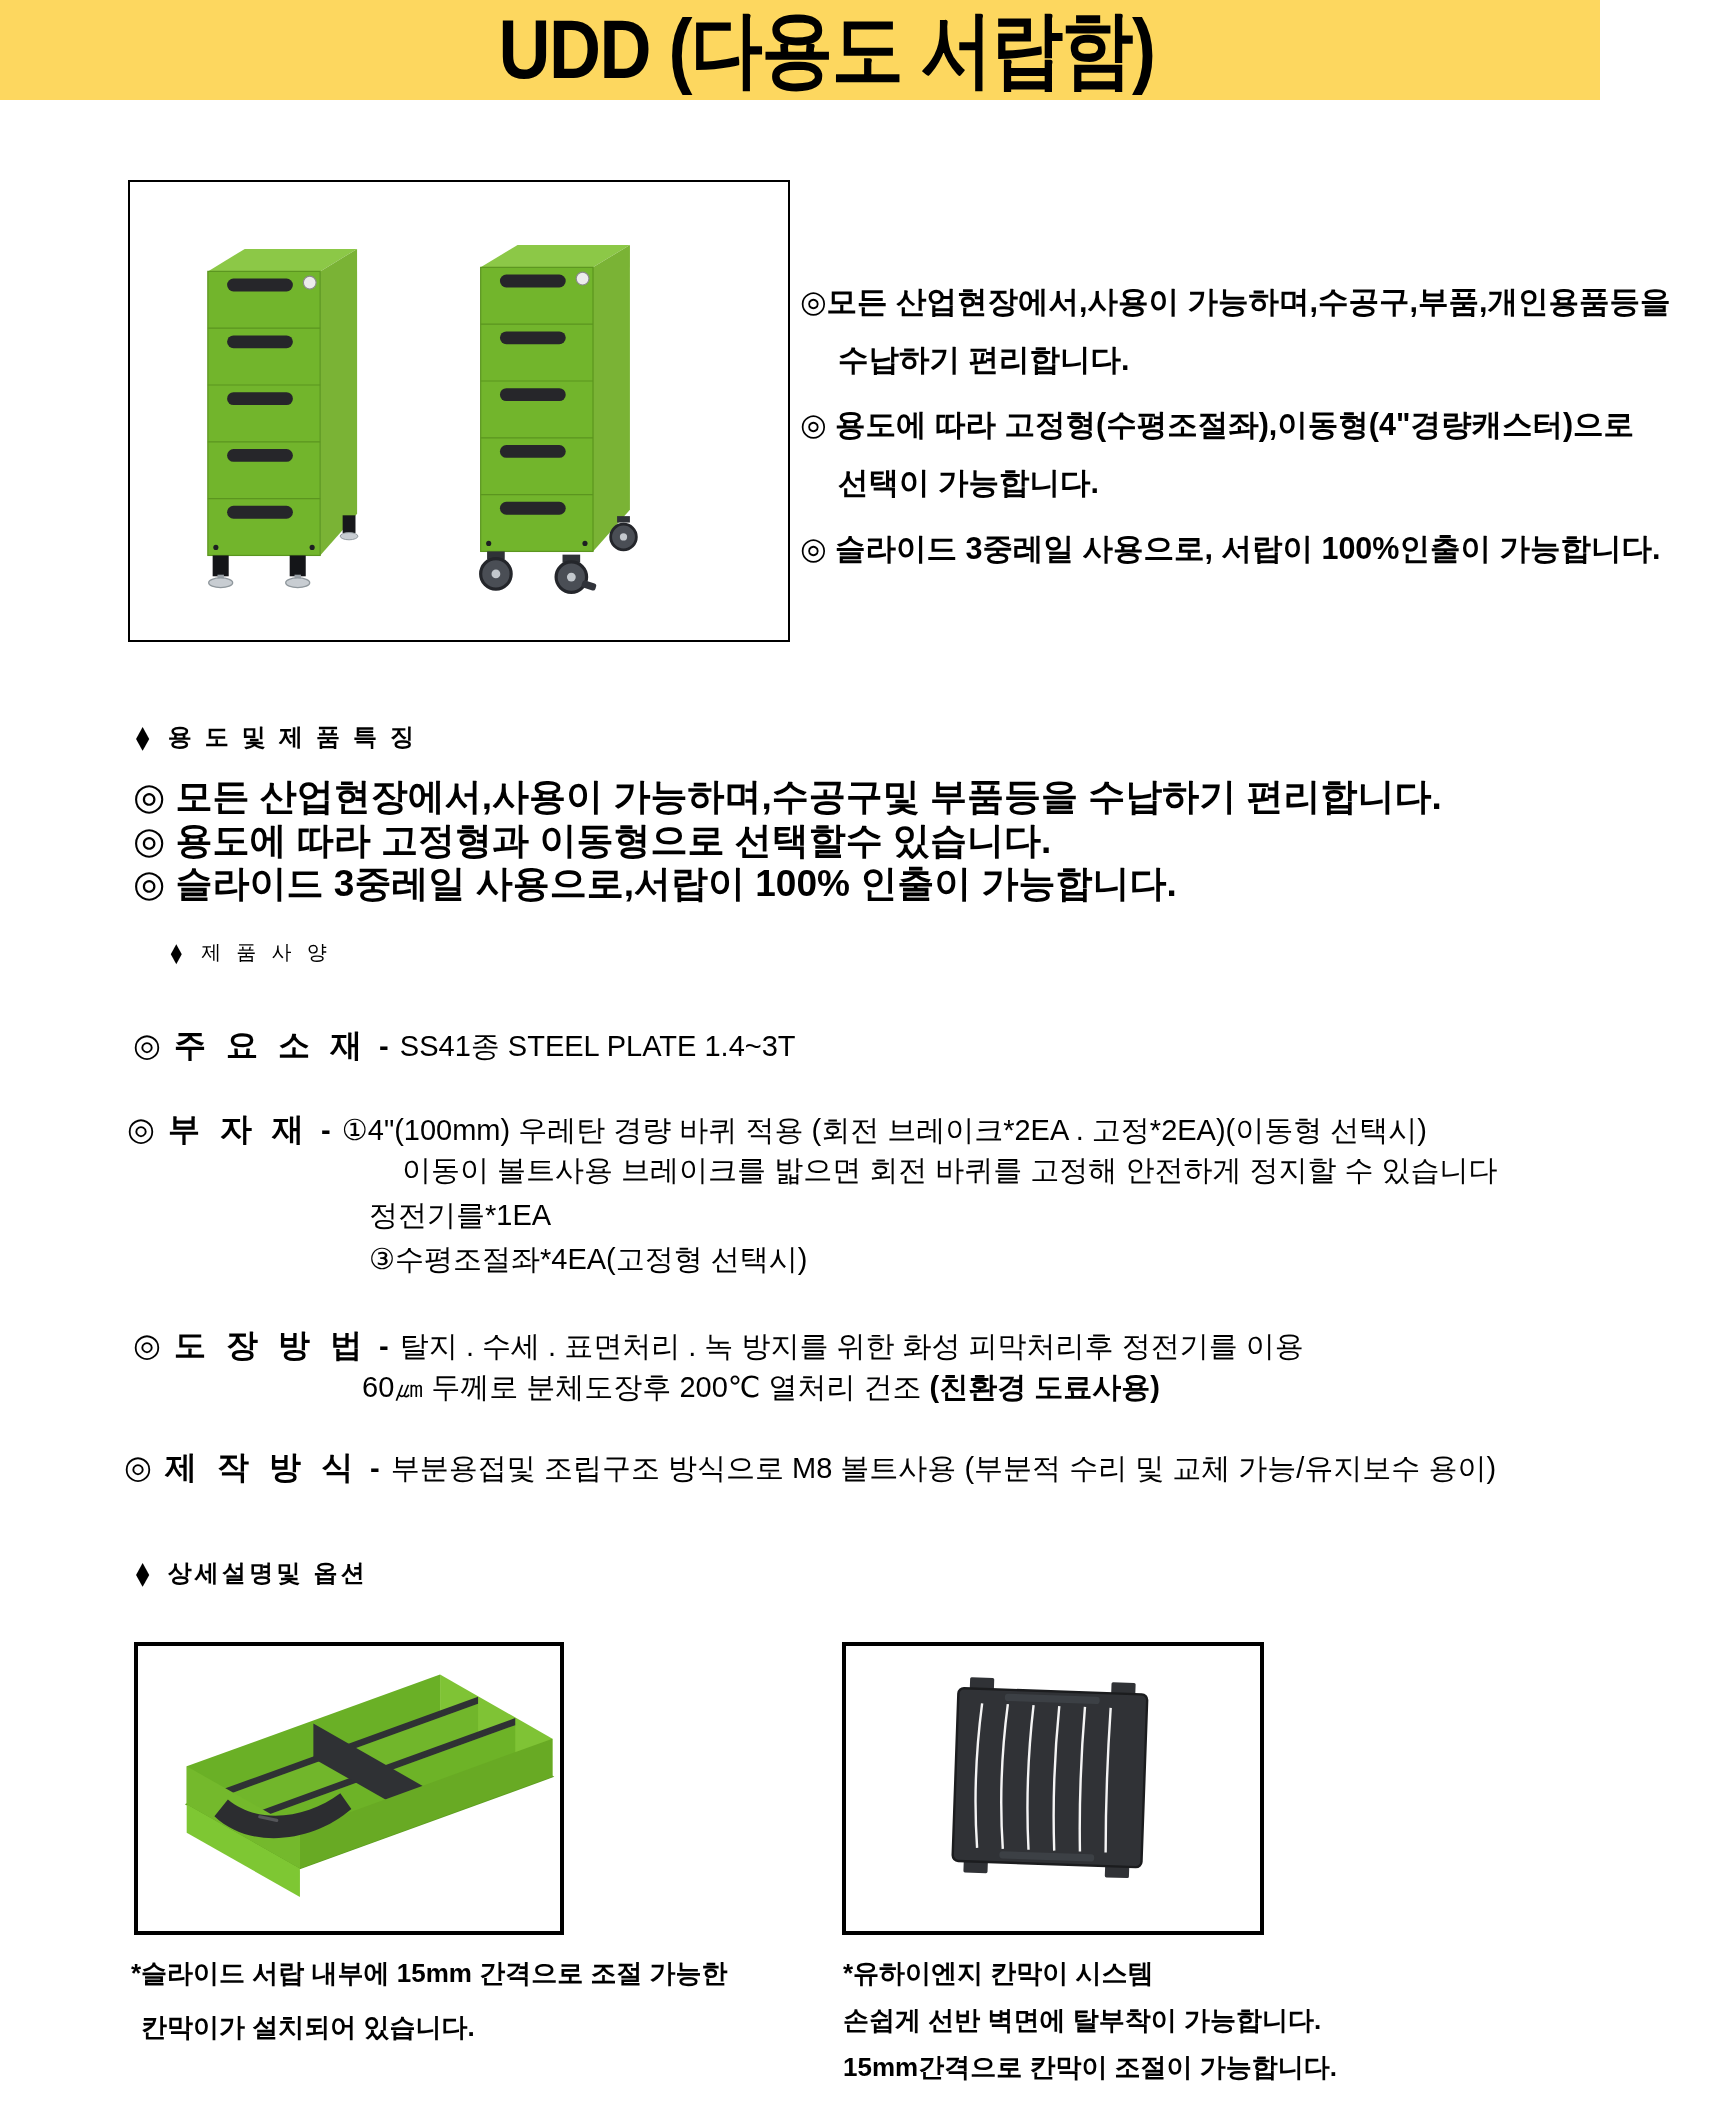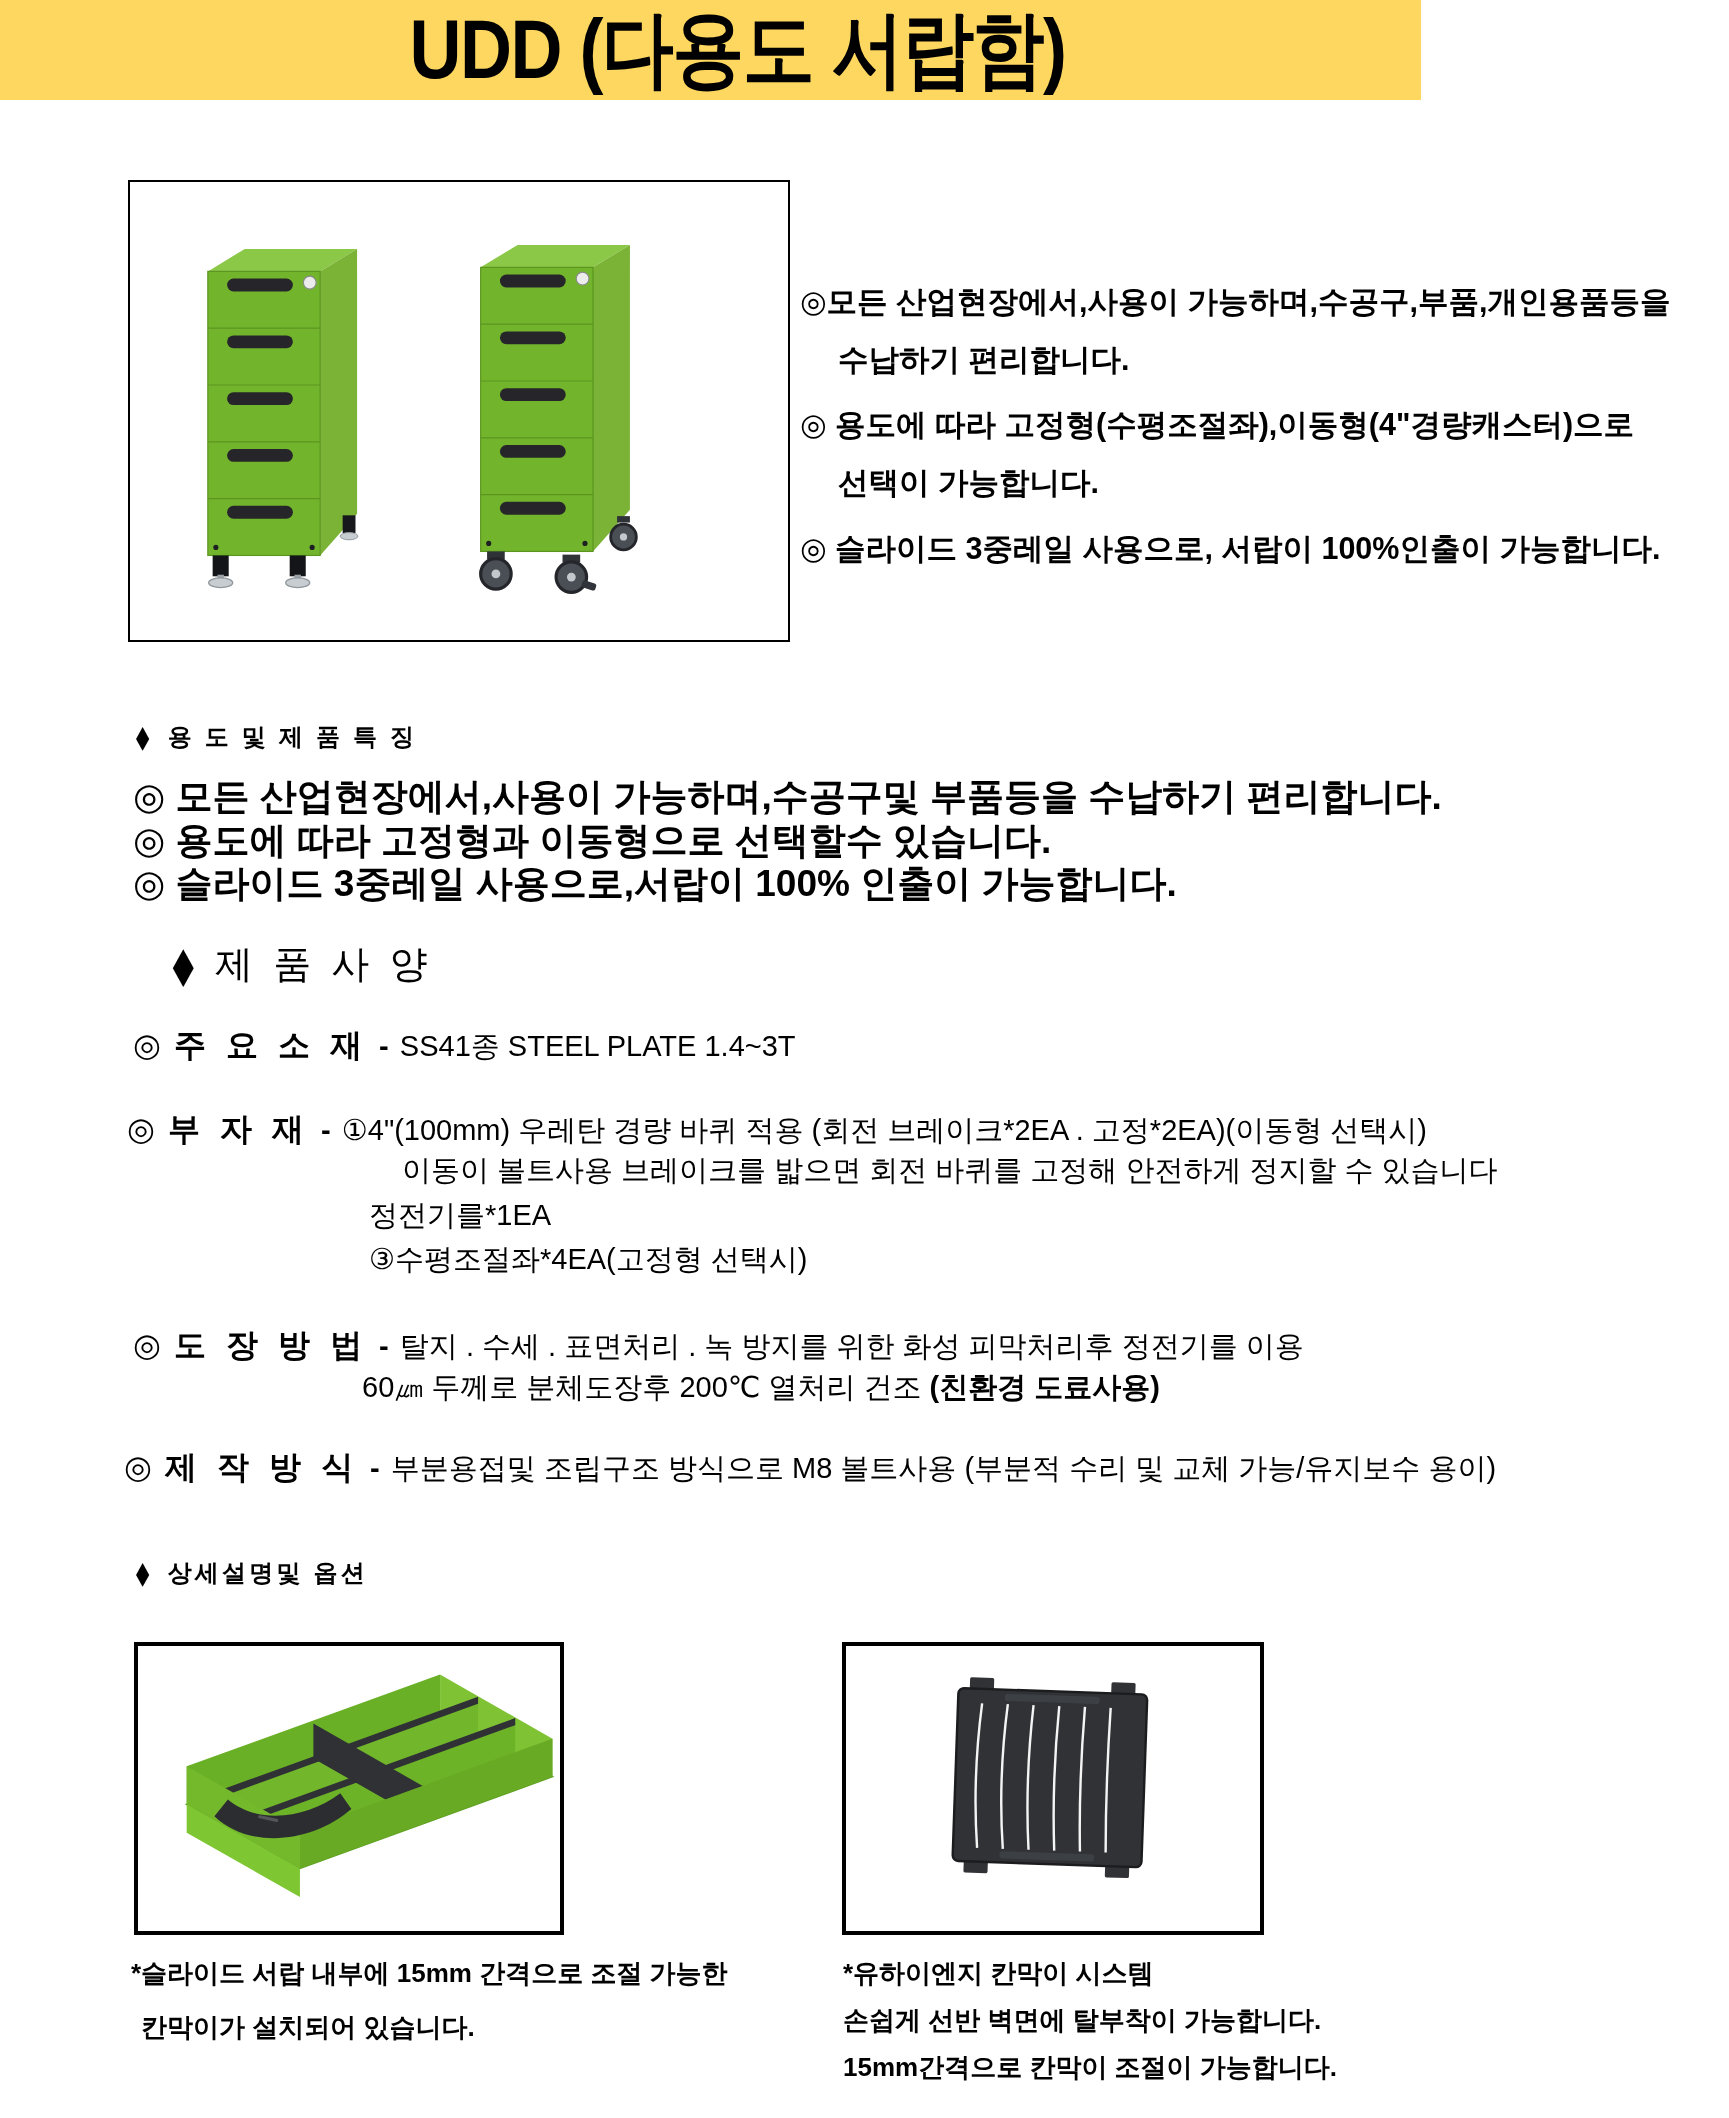--- a/index.html
+++ b/index.html
@@ -13,39 +13,39 @@
   html,body{margin:0;padding:0;}
   body{
     width:1730px;height:2119px;background:#ffffff;color:var(--text);
     font-family:"Liberation Sans","DejaVu Sans",sans-serif;
     position:relative;overflow:hidden;
   }
   .abs{position:absolute;white-space:nowrap;}
 
   
   .banner{
-    position:absolute;left:0;top:0;width:1421px;height:100px;
+    position:absolute;left:0;top:0;width:1600px;height:100px;
     background:var(--banner);display:flex;align-items:center;justify-content:center;
   }
   .banner h1{
     margin:0;font-size:75px;font-weight:800;letter-spacing:-1.6px;
     transform:scale(0.96,1.12);padding-left:56px;
   }
 
   
   .hero-figure{
     position:absolute;left:128px;top:180px;width:662px;height:462px;
     border:2.4px solid #000;background:#fff;
   }
   .hero-line{font-size:30.5px;font-weight:700;}
 
   
   .sec-head{font-size:24px;font-weight:700;letter-spacing:3.2px;}
   .sec-head .diamond{display:inline-block;transform:scale(0.72,1.3);margin-right:13px;}
-  .sec-head.thin{font-weight:400;letter-spacing:4.8px;font-size:38px;}
+  .sec-head.thin{font-weight:400;letter-spacing:4.8px;font-size:20px;}
   .body-line{font-size:37px;font-weight:700;}
   .spec-line{font-size:29px;font-weight:400;}
   .spec-line .marker{font-size:32px;margin-right:13px;}
   .spec-line .label{font-weight:700;font-size:32px;letter-spacing:5.6px;margin-right:11.2px;}
   .spec-line .dash{margin-right:11.2px;font-weight:700;}
   .spec-bold{font-weight:700;}
 
   
   .fig-box{
     position:absolute;top:1642px;height:293px;border:4.8px solid #000;background:#fff;

